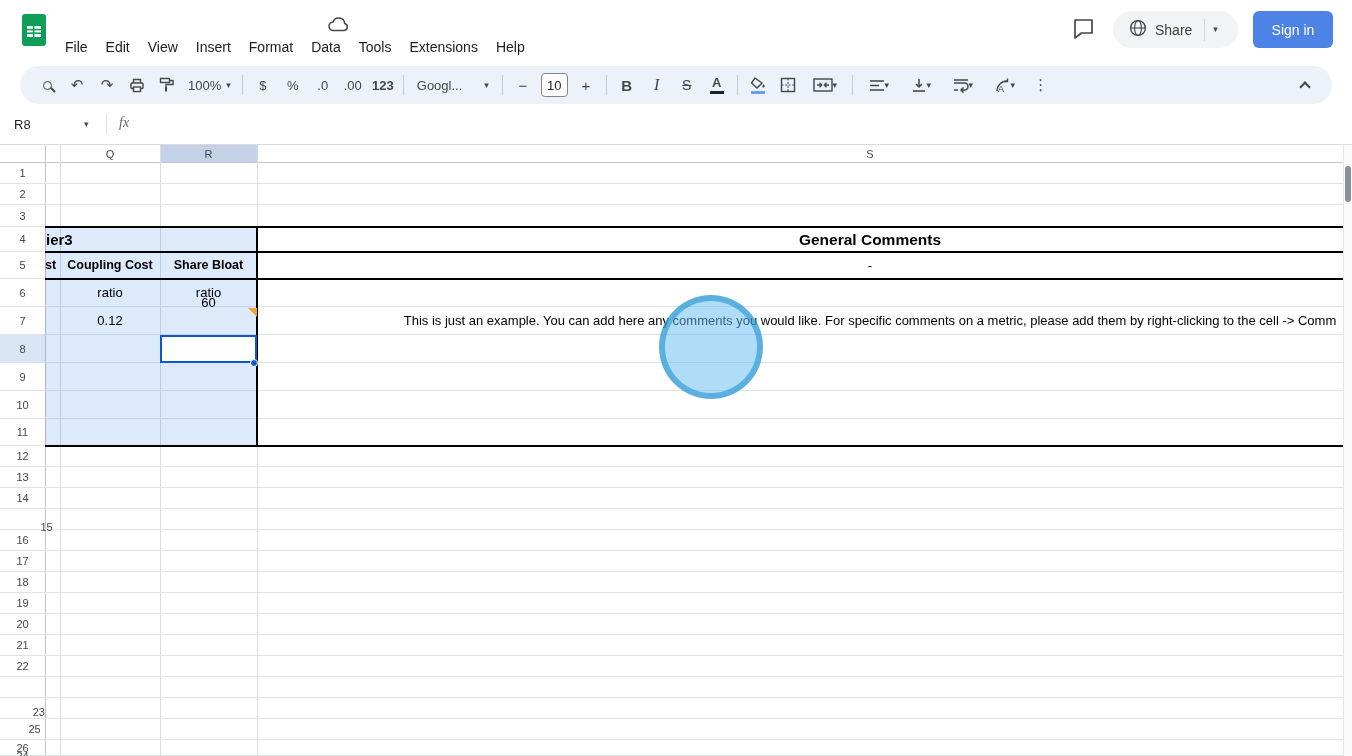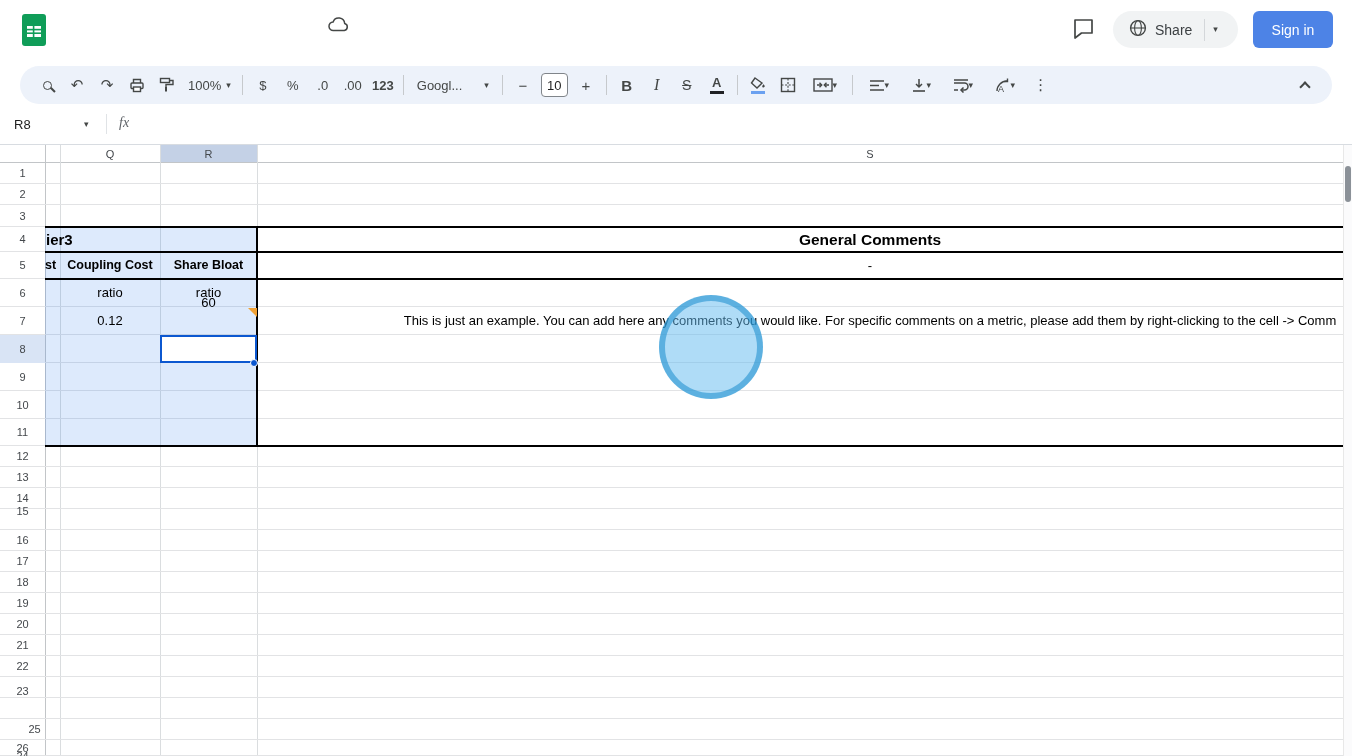--- a/index.html
+++ b/index.html
@@ -85,20 +85,31 @@
       <line x1="6" y1="16.6" x2="20" y2="16.6" stroke="#0f9d58" stroke-width="1.6"></line>
       <line x1="6" y1="20.2" x2="20" y2="20.2" stroke="#0f9d58" stroke-width="1.6"></line>
       <line x1="12.6" y1="13" x2="12.6" y2="24" stroke="#0f9d58" stroke-width="1.6"></line>
     </svg>
   </span>
   <span class="cloud-ic">
     <svg width="24" height="18" viewBox="0 0 24 18">
         <path d="M6.5 15.5a4.3 4.3 0 0 1-.4-8.6 6 6 0 0 1 11.6 1.6 3.6 3.6 0 0 1-.4 7z" fill="none" stroke="#444746" stroke-width="1.5"></path>
       </svg>
   </span>
+  <nav class="menubar">
+    <span class="menu">File</span>
+    <span class="menu">Edit</span>
+    <span class="menu">View</span>
+    <span class="menu">Insert</span>
+    <span class="menu">Format</span>
+    <span class="menu">Data</span>
+    <span class="menu">Tools</span>
+    <span class="menu">Extensions</span>
+    <span class="menu">Help</span>
+  </nav>
   <span class="comment-top">
     <svg width="23" height="23" viewBox="0 0 23 23">
         <path d="M3 3h17v13H9.5L3 21z" fill="none" stroke="#444746" stroke-width="1.7" stroke-linejoin="round"></path>
       </svg>
   </span>
   <div class="share-btn">
     <span>
       <svg width="18" height="18" viewBox="0 0 18 18">
           <circle cx="9" cy="9" r="7.4" fill="none" stroke="#444746" stroke-width="1.4"></circle>
           <ellipse cx="9" cy="9" rx="3.4" ry="7.4" fill="none" stroke="#444746" stroke-width="1.1"></ellipse>
@@ -289,29 +300,29 @@
       <div class="rowh" style="top: 107px; height: 27px; line-height: 27px;">5</div>
       <div class="rowh" style="top: 134px; height: 28px; line-height: 28px;">6</div>
       <div class="rowh" style="top: 162px; height: 28px; line-height: 28px;">7</div>
       <div class="rowh hl" style="top: 190px; height: 28px; line-height: 28px;">8</div>
       <div class="rowh" style="top: 218px; height: 28px; line-height: 28px;">9</div>
       <div class="rowh" style="top: 246px; height: 28px; line-height: 28px;">10</div>
       <div class="rowh" style="top: 274px; height: 27px; line-height: 27px;">11</div>
       <div class="rowh" style="top: 301px; height: 21px; line-height: 21px;">12</div>
       <div class="rowh" style="top: 322px; height: 21px; line-height: 21px;">13</div>
       <div class="rowh" style="top: 343px; height: 21px; line-height: 21px;">14</div>
-      <div class="rowh" style="top: 356px; height: 21px; line-height: 21px;">15</div>
+      <div class="rowh" style="top: 372px; height: 21px; line-height: 21px; margin-left: 24px;">15</div>
       <div class="rowh" style="top: 385px; height: 21px; line-height: 21px;">16</div>
       <div class="rowh" style="top: 406px; height: 21px; line-height: 21px;">17</div>
       <div class="rowh" style="top: 427px; height: 21px; line-height: 21px;">18</div>
       <div class="rowh" style="top: 448px; height: 21px; line-height: 21px;">19</div>
       <div class="rowh" style="top: 469px; height: 21px; line-height: 21px;">20</div>
       <div class="rowh" style="top: 490px; height: 21px; line-height: 21px;">21</div>
       <div class="rowh" style="top: 511px; height: 21px; line-height: 21px;">22</div>
-      <div class="rowh" style="top: 536px; height: 21px; line-height: 21px;">23</div>
+      <div class="rowh" style="top: 557px; height: 21px; line-height: 21px; text-align: right;">23</div>
       <div class="rowh" style="top: 553px; height: 21px; line-height: 21px; margin-top: 48px;">24</div>
       <div class="rowh" style="top: 574px; height: 21px; line-height: 21px; padding-left: 24px;">25</div>
       <div class="rowh" style="top: 595px; height: 16px; line-height: 16px;">26</div>
     </div>
 
   <div class="cell bld" style="left:46px;top:82px;height:25px;line-height:25px;font-size:15px">ier3</div>
   <div class="cell c bld" style="left:257px;top:82px;width:1226px;height:25px;line-height:25px;font-size:15.5px">General Comments</div>
   <div class="cell bld" style="left:45px;top:107px;width:15px;height:27px;line-height:27px;font-size:12.5px">st</div>
   <div class="cell c bld" style="left:60px;top:107px;width:100px;height:27px;line-height:27px;font-size:12.5px">Coupling Cost</div>
   <div class="cell c bld" style="left:160px;top:107px;width:97px;height:27px;line-height:27px;font-size:12.5px">Share Bloat</div>

